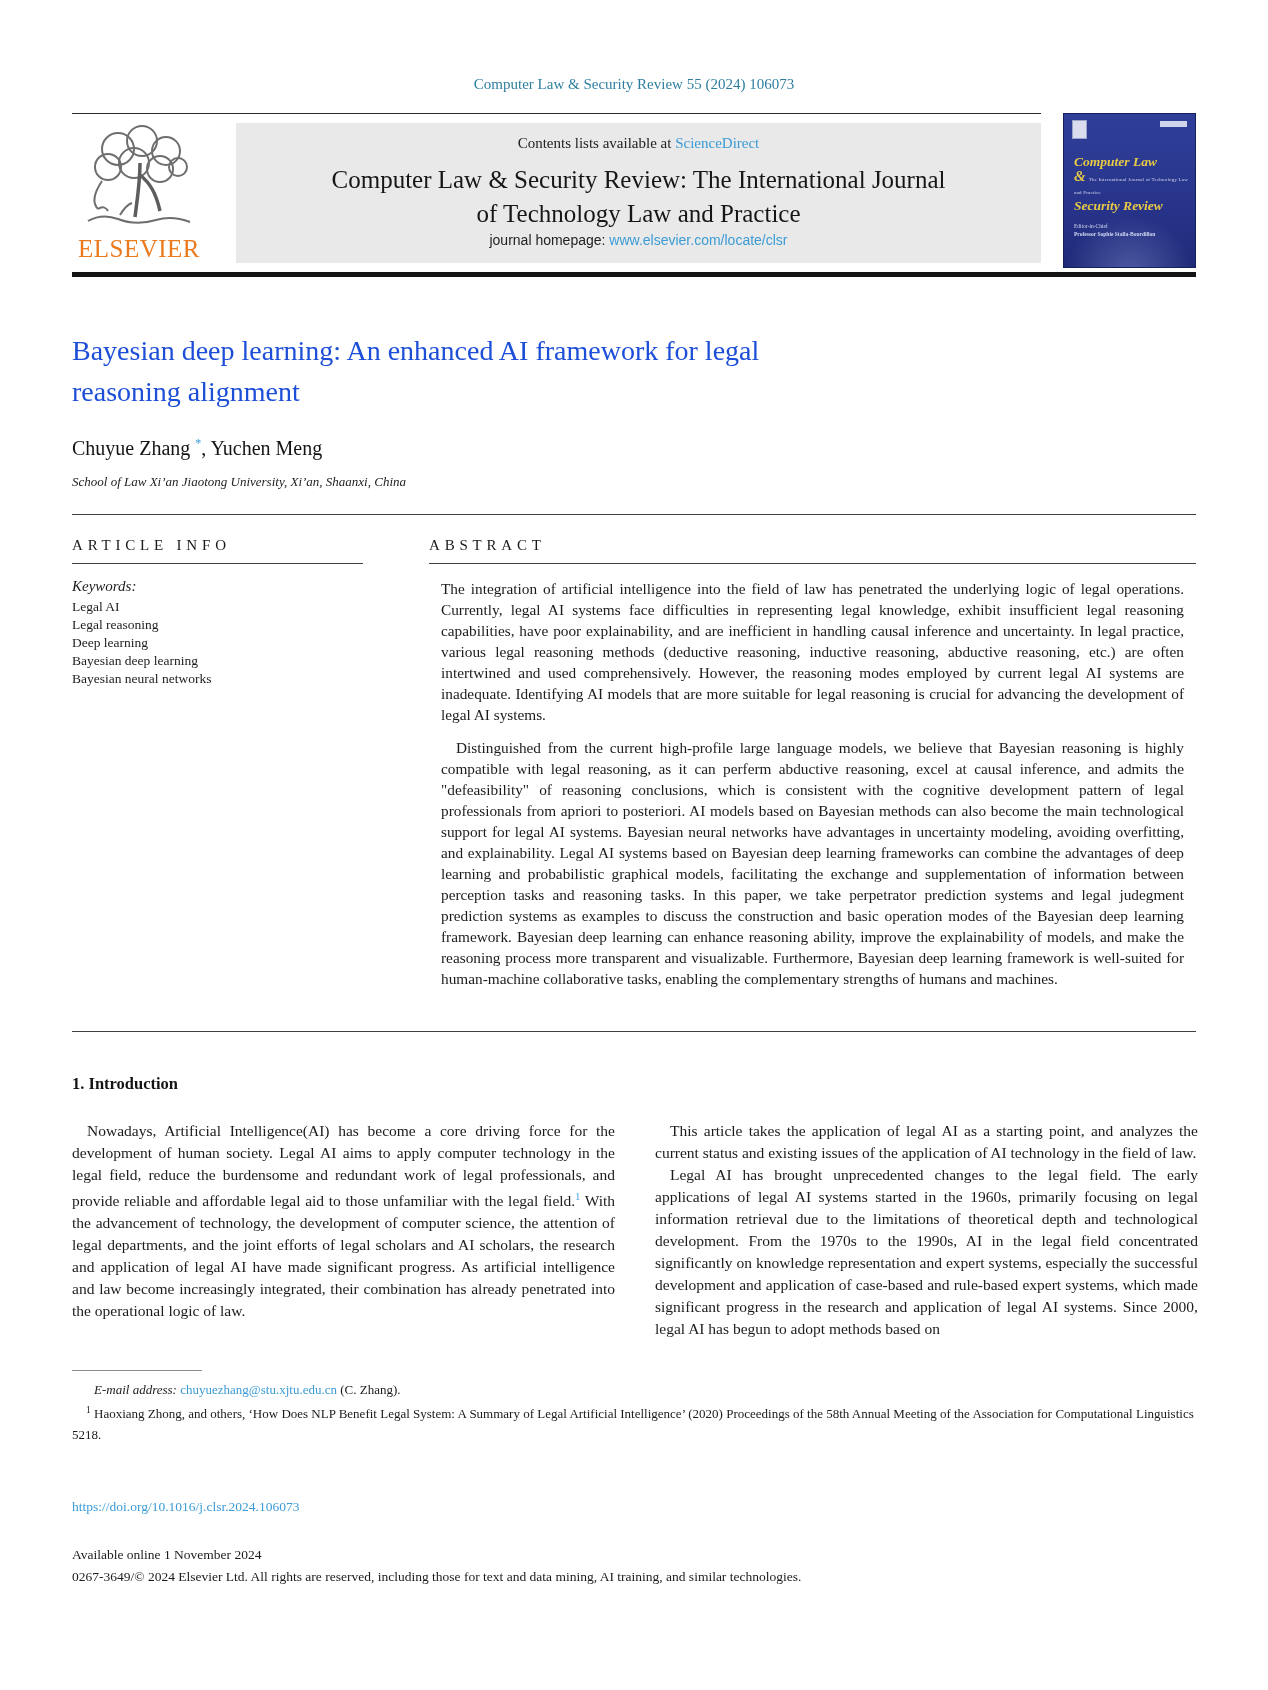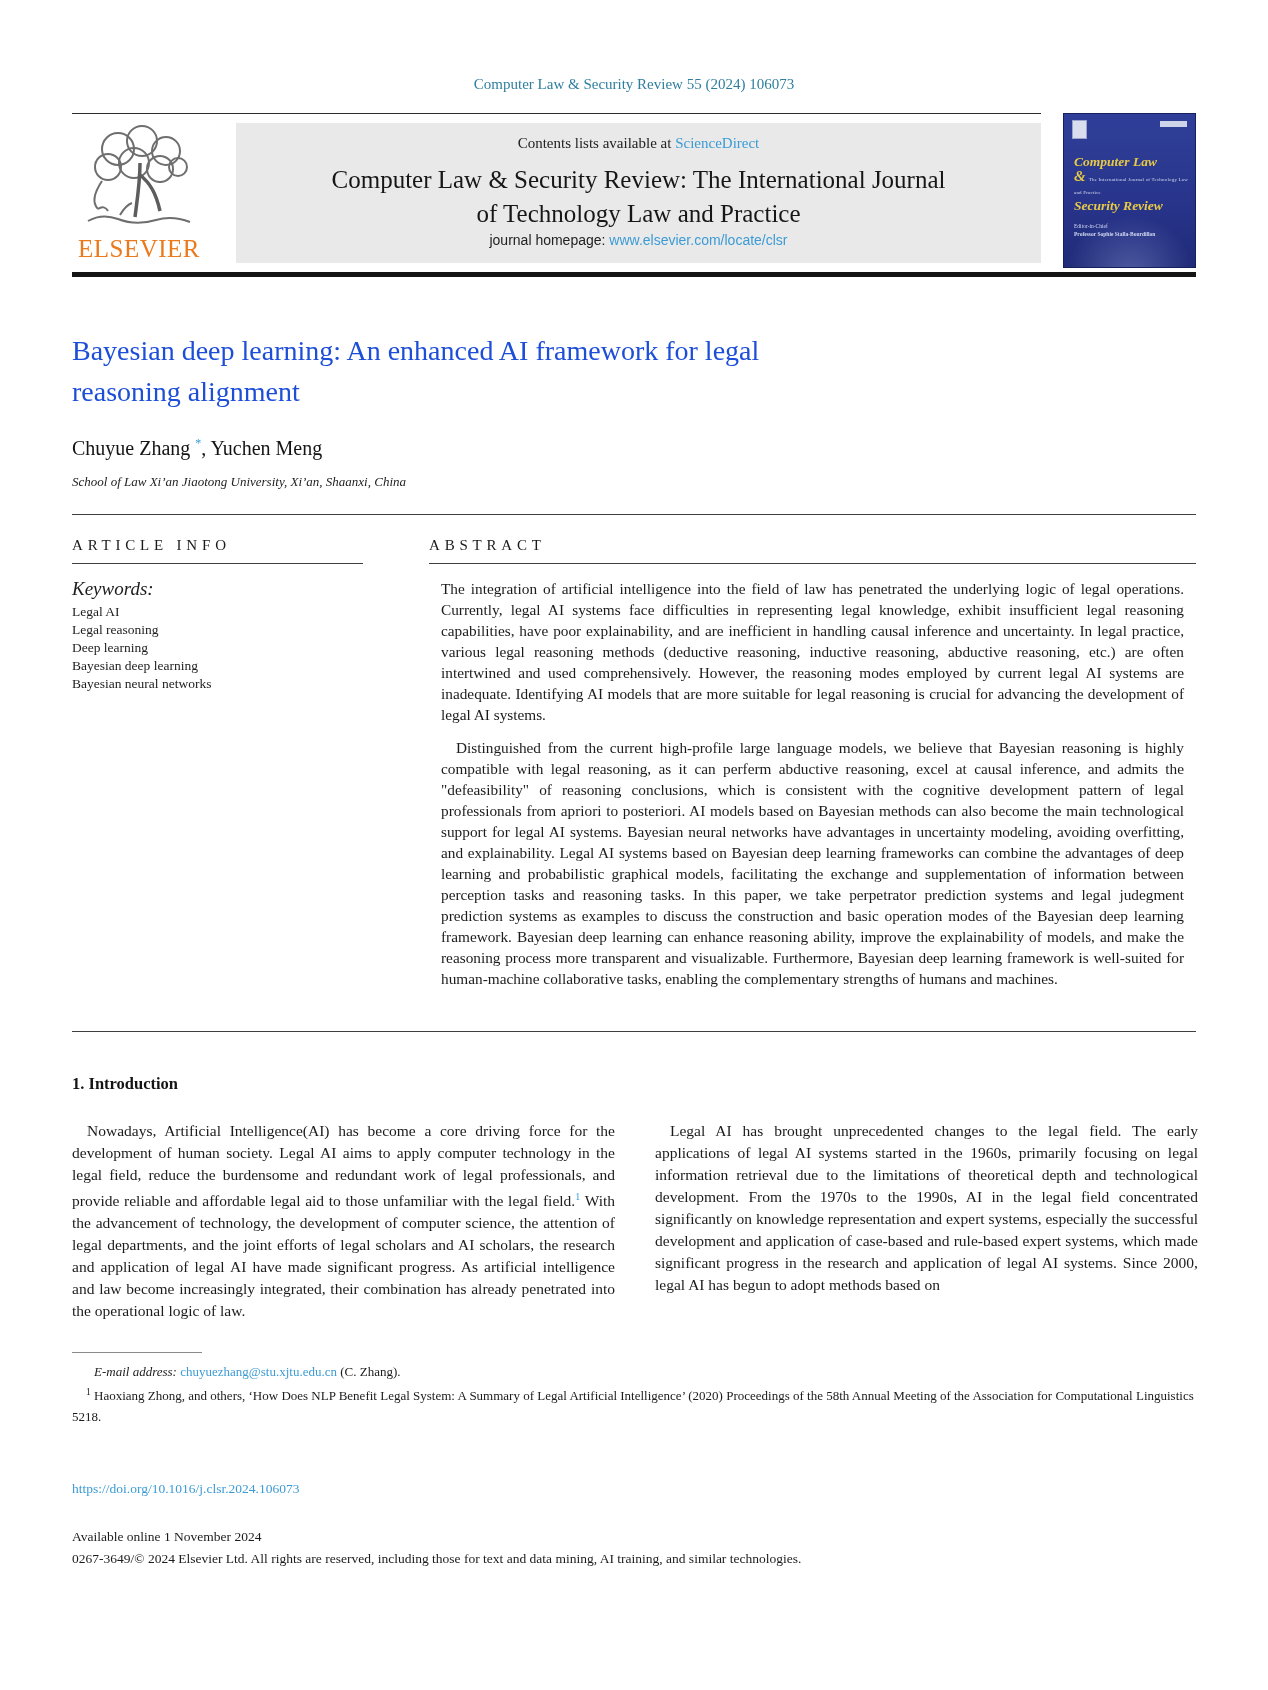--- a/index.html
+++ b/index.html
@@ -53,21 +53,21 @@
   .rule-full { border:none; border-top:1px solid #3f3f3f; height:0; }
   .rule-1 { margin-top:24px; }
   .rule-2 { margin-top:30px; }
 
   
   .meta-row { display:flex; margin-top:22px; }
   .col-info { width:291px; flex:0 0 auto; }
   .col-abs { margin-left:66px; flex:1; }
   .sec-head { font-size:15px; letter-spacing:0.32em; color:#1a1a1a; }
   .sec-rule { border-top:1px solid #3f3f3f; margin-top:9px; margin-bottom:14px; }
-  .kw-label { font-size:19px; font-style:italic; margin-bottom:3px; }
+  .kw-label { font-size:15px; font-style:italic; margin-bottom:3px; }
   .kw { font-size:13.5px; line-height:1.33; }
   .abs-p { margin:12px; font-size:15.3px; line-height:21px; text-align:justify; color:#1b1b1b; }
   .indent { text-indent:15px; }
 
   
   .sec-title { font-size:16.5px; font-weight:bold; margin:42px 0 0 0; color:#141414; }
   .two-col { display:flex; margin-top:26px; }
   .two-col .col { width:543px; flex:0 0 auto; }
   .two-col .col + .col { margin-left:40px; }
   .body-p { margin:0; font-size:15.5px; line-height:22px; text-align:justify; color:#1b1b1b; }
@@ -182,20 +182,21 @@
 
   <div class="rule-full rule-2"></div>
 
   <h2 class="sec-title">1. Introduction</h2>
 
   <div class="two-col">
     <div class="col">
       <p class="body-p indent"><span>Nowadays, Artificial Intelligence(AI) has become a core driving force for the development of human society. Legal AI aims to apply computer technology in the legal field, reduce the burdensome and redundant work of legal professionals, and provide reliable and affordable legal aid to those unfamiliar with the legal field.</span><sup class="link">1</sup><span> With the advancement of technology, the development of computer science, the attention of legal departments, and the joint efforts of legal scholars and AI scholars, the research and application of legal AI have made significant progress. As artificial intelligence and law become increasingly integrated, their combination has already penetrated into the operational logic of law.</span></p>
     </div>
     <div class="col">
+      <p class="body-p indent">This article takes the application of legal AI as a starting point, and analyzes the current status and existing issues of the application of AI technology in the field of law.</p>
       <p class="body-p indent">Legal AI has brought unprecedented changes to the legal field. The early applications of legal AI systems started in the 1960s, primarily focusing on legal information retrieval due to the limitations of theoretical depth and technological development. From the 1970s to the 1990s, AI in the legal field concentrated significantly on knowledge representation and expert systems, especially the successful development and application of case-based and rule-based expert systems, which made significant progress in the research and application of legal AI systems. Since 2000, legal AI has begun to adopt methods based on</p>
     </div>
   </div>
 
   <div class="footnotes">
     <div class="fn-rule"></div>
     <div class="fn-email-line">
       <span class="em-label">E-mail address: </span><a class="link">chuyuezhang@stu.xjtu.edu.cn</a><span> (C. Zhang).</span>
     </div>
     <div class="fn1">

